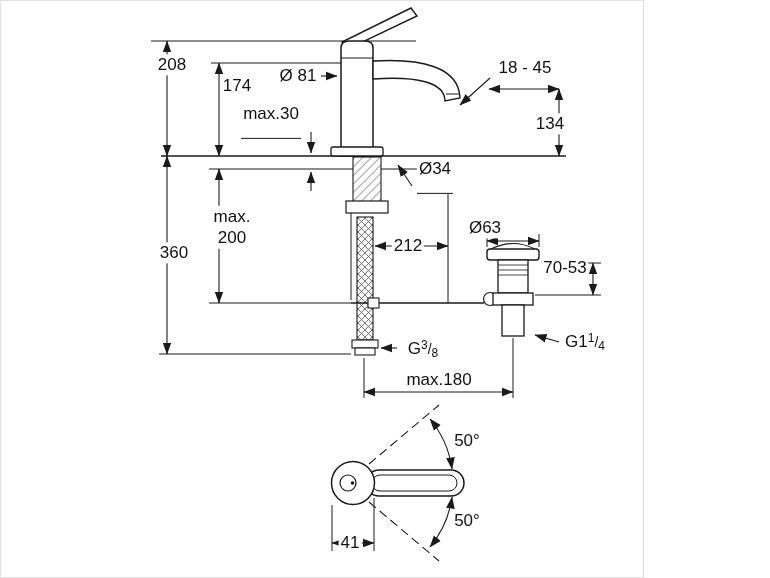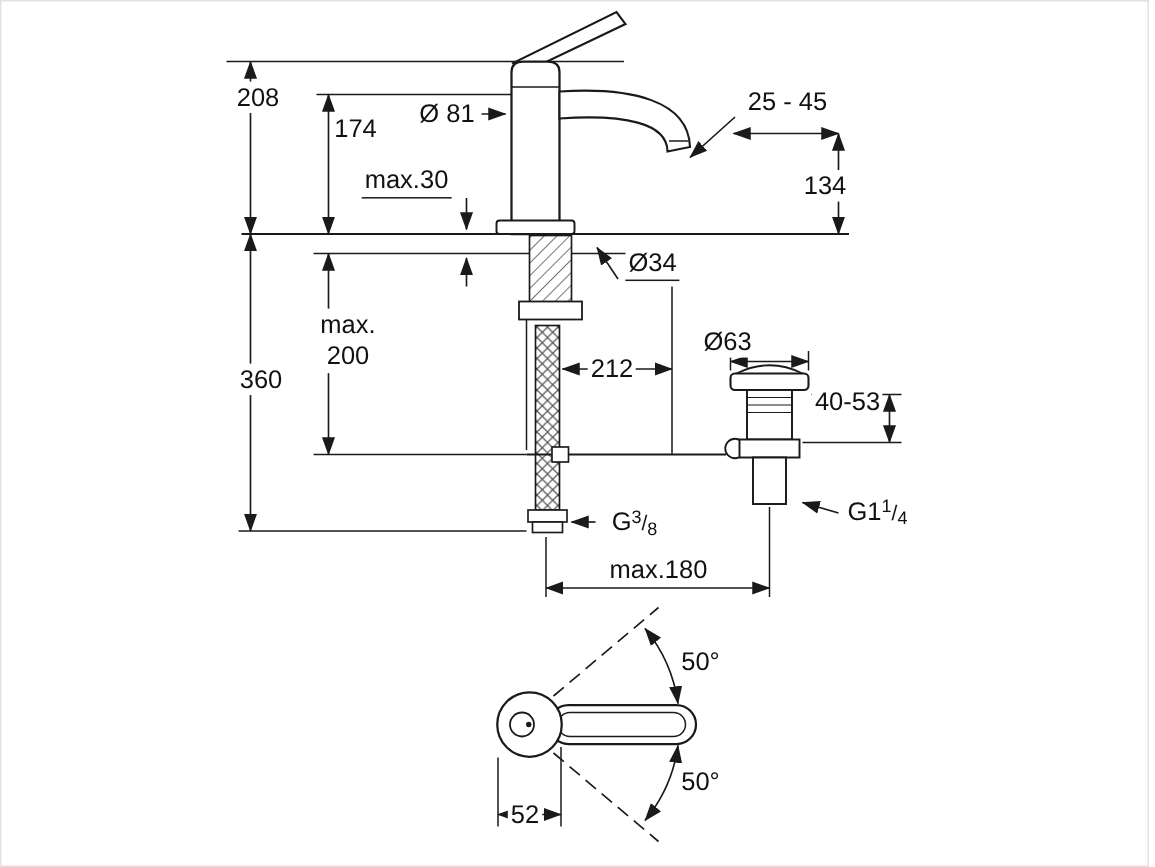--- a/index.html
+++ b/index.html
@@ -1,27 +1,27 @@
 <!DOCTYPE html>
 <html><head>
 <meta charset="utf-8">
 <style>
   html,body{margin:0;padding:0;background:#fff;}
   .stage{
-    position:relative;width:766px;height:578px;background:#ffffff;
+    position:relative;width:644px;height:578px;background:#ffffff;
     border:1px solid #e2e2e2;box-sizing:border-box;
     font-family:"Liberation Sans",sans-serif;color:#111;overflow:hidden;
   }
   .stage svg{position:absolute;left:0;top:0;}
   .lbl{
     position:absolute;transform:translate(-50%,-50%);
     font-size:17px;line-height:1.25;background:#fff;padding:0 2px;
     white-space:nowrap;text-align:center;color:#111;
   }
-  .underl{border-bottom:1.6px solid #1a1a1a;padding-bottom:1px;}
+  .underl{border-bottom:1.6px solid #1a1a1a;padding-bottom:14px;}
   .sup{font-size:12px;vertical-align:5px;}
   .sub{font-size:12px;vertical-align:-3px;}
   .frac{font-size:14px;}
 </style>
 </head>
 <body>
 
 <div class="stage">
 
 <svg width="770" height="578" viewBox="0 0 770 578">
@@ -117,41 +117,41 @@
     <line x1="411" y1="185" x2="397" y2="164" marker-end="url(#ah)"></line>
     <line x1="489" y1="77" x2="459" y2="104" marker-end="url(#ah)"></line>
     <line x1="396" y1="347" x2="380" y2="347" marker-end="url(#ah)"></line>
     <line x1="558" y1="341" x2="534" y2="334" marker-end="url(#ah)"></line>
   </g>
 </svg>
 
 <div class="lbl" style="left:171px;top:64px">208</div>
 <div class="lbl" style="left:236px;top:85px">174</div>
 <div class="lbl" style="left:297px;top:75px">Ø 81</div>
-<div class="lbl" style="left:524px;top:67px">25 - 45</div>
+<div class="lbl" style="left:524px;top:67px">18 - 45</div>
 <div class="lbl" style="left:549px;top:123px">134</div>
 <div class="lbl underl" style="left:270px;top:120px">max.30</div>
 <div class="lbl underl" style="left:434px;top:175px">Ø34</div>
 
 <div class="lbl" style="left:231px;top:226px">
   <div>max.</div>
   <div>200</div>
 </div>
 
 <div class="lbl" style="left:173px;top:252px">360</div>
 <div class="lbl" style="left:407px;top:245px">212</div>
 <div class="lbl" style="left:484px;top:227px">Ø63</div>
-<div class="lbl" style="left:564px;top:267px">40-53</div>
+<div class="lbl" style="left:564px;top:267px">70-53</div>
 
 <div class="lbl" style="left:422px;top:348px">
   <span>G</span><span class="sup">3</span><span class="frac">/</span><span class="sub">8</span>
 </div>
 
 <div class="lbl" style="left:584px;top:341px">
   <span>G1</span><span class="sup">1</span><span class="frac">/</span><span class="sub">4</span>
 </div>
 
 <div class="lbl" style="left:438px;top:379px">max.180</div>
 <div class="lbl" style="left:466px;top:440px">50°</div>
 <div class="lbl" style="left:466px;top:520px">50°</div>
-<div class="lbl" style="left:349px;top:542px">52</div>
+<div class="lbl" style="left:349px;top:542px">41</div>
 
 </div>
 
 </body></html>

